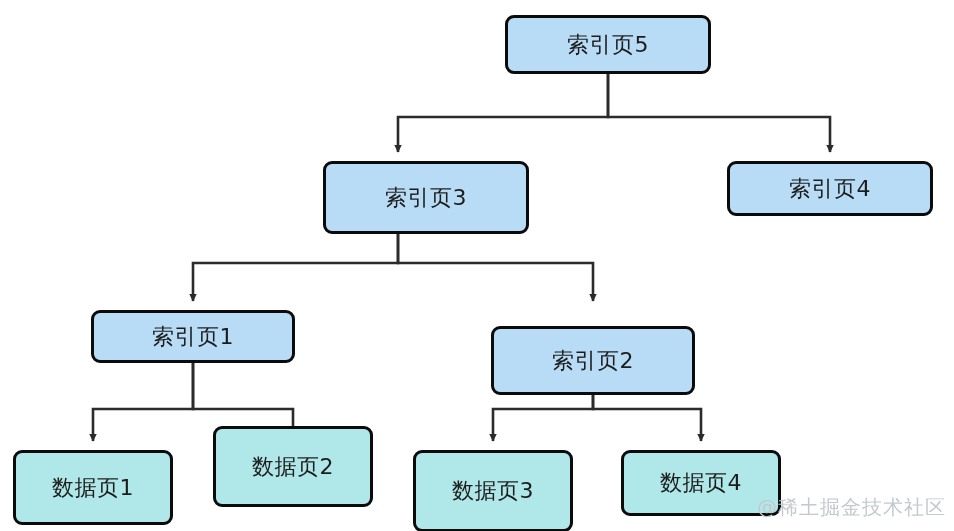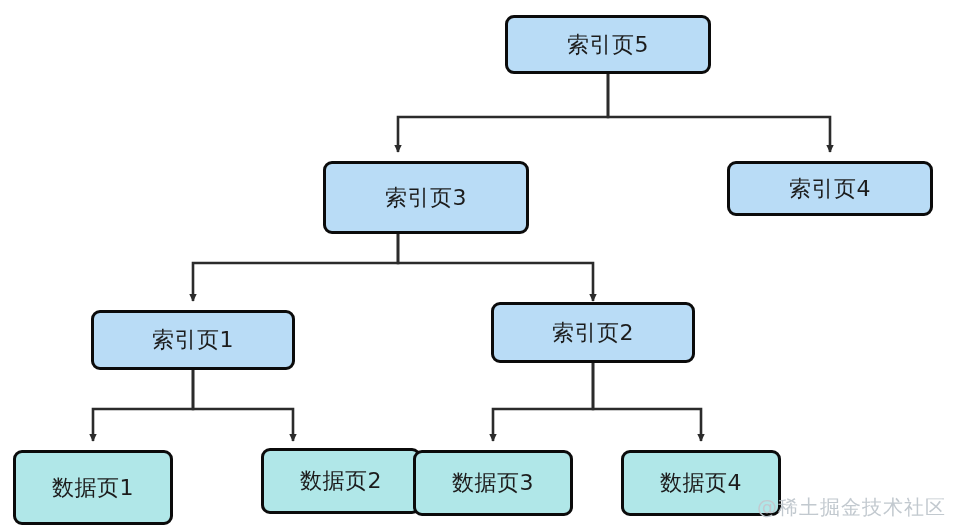--- a/index.html
+++ b/index.html
@@ -95,37 +95,37 @@
   </div>
 
   <div class="node index" style="left:295px; top:161px; width:206px; height:73px;margin-left:28px;">
     <span class="node-label">索引页3</span>
   </div>
 
   <div class="node index" style="left:727px; top:161px; width:206px; height:55px;">
     <span class="node-label">索引页4</span>
   </div>
 
-  <div class="node index" style="left:91px; top:310px; width:204px; height:60px;">
+  <div class="node index" style="left:91px; top:310px; width:204px; height:53px;">
     <span class="node-label">索引页1</span>
   </div>
 
-  <div class="node index" style="left:491px; top:302px; width:204px; height:61px;">
+  <div class="node index" style="left:491px; top:326px; width:204px; height:69px;">
     <span class="node-label">索引页2</span>
   </div>
 
   <div class="node data" style="left:13px; top:450px; width:160px; height:75px;">
     <span class="node-label">数据页1</span>
   </div>
 
-  <div class="node data" style="left:213px; top:448px; width:160px; height:66px;margin-left:48px;">
+  <div class="node data" style="left:213px; top:426px; width:160px; height:81px;">
     <span class="node-label">数据页2</span>
   </div>
 
-  <div class="node data" style="left:413px; top:450px; width:160px; height:66px;">
+  <div class="node data" style="left:413px; top:450px; width:160px; height:82px;">
     <span class="node-label">数据页3</span>
   </div>
 
   <div class="node data" style="left:621px; top:450px; width:160px; height:66px;">
     <span class="node-label">数据页4</span>
   </div>
 
   <div id="watermark">@稀土掘金技术社区</div>
 
 </div>

